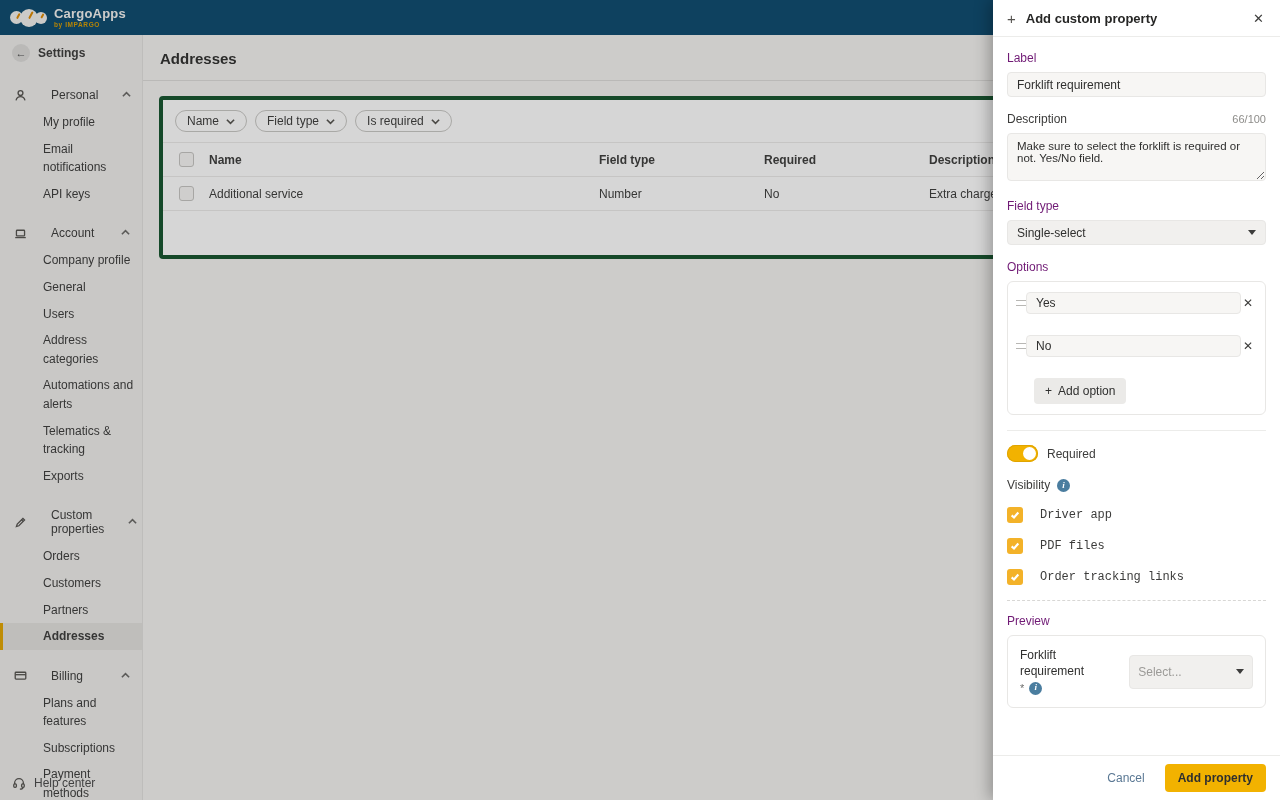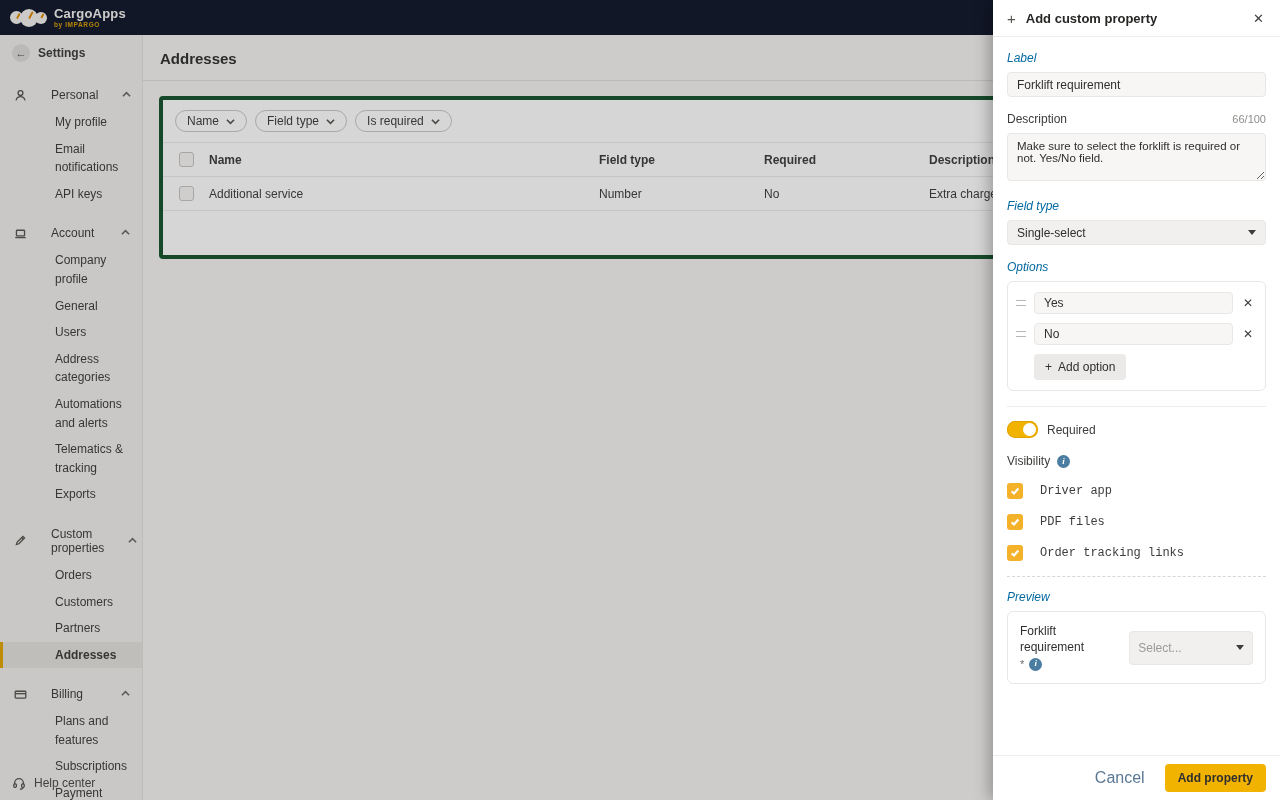--- a/index.html
+++ b/index.html
@@ -1,20 +1,20 @@
 <!DOCTYPE html>
 <html><head>
 <meta charset="utf-8">
 <style>
   * { margin:0; padding:0; box-sizing:border-box; }
   html,body { width:1280px; height:800px; overflow:hidden;
     font-family:"Liberation Sans","DejaVu Sans",sans-serif; color:#3c3c3b; background:#f4f3f1; }
 
   
-  .topbar { position:absolute; top:0; left:0; right:0; height:35px; background:#0f172a;
+  .topbar { position:absolute; top:0; left:0; right:0; height:35px; background:#0c4a6e;
     display:flex; align-items:center; padding-left:10px; z-index:10; }
   .logo { display:flex; align-items:center; gap:7px; }
   .logo-circles { display:flex; align-items:center; }
   .logo-circles i { display:block; border-radius:50%; background:#f2f1ee; position:relative; }
   .logo-circles i::after { content:""; position:absolute; left:50%; top:50%; width:2px; height:45%;
     background:#e08a00; transform:translate(-50%,-90%) rotate(28deg); transform-origin:bottom center; border-radius:1px; }
   .lc1 { width:13px; height:13px; margin-right:-3px; }
   .lc2 { width:18px; height:18px; z-index:1; }
   .lc3 { width:12px; height:12px; margin-left:-3px; }
   .logo-text { line-height:1; }
@@ -28,21 +28,21 @@
   .back-circle { width:18px; height:18px; border-radius:50%; background:#dddcda; color:#4a4a4a;
     display:flex; align-items:center; justify-content:center; font-size:11px; }
   .settings-label { font-weight:700; color:#3c3c3b; }
   .nav { padding-top:12px; }
   .nav-section { margin-bottom:14px; }
   .sec-head { display:flex; align-items:center; gap:24px; padding:5px 12px 7px 14px; color:#3c3c3b; cursor:pointer; }
   .sec-head .sec-label { flex:1; }
   .sec-icon { width:13px; height:13px; display:flex; align-items:center; justify-content:center; color:#55534f; }
   .sec-icon svg { width:13px; height:13px; stroke:#55534f; fill:none; stroke-width:1.6; }
   .chev svg { width:9px; height:9px; stroke:#6b6a67; fill:none; stroke-width:1.8; }
-  .nav-item { padding:4px 8px 4px 52px; border-left:3px solid transparent; color:#3c3c3b; cursor:pointer; line-height:1.55; }
+  .nav-item { padding:4px 8px 4px 40px; border-left:3px solid transparent; color:#3c3c3b; cursor:pointer; line-height:1.55; }
   .nav-item.active { background:#e3e2df; border-left-color:#e3a600; font-weight:600; }
   .help-row { position:absolute; bottom:0; left:0; right:0; display:flex; align-items:center; gap:8px;
     padding:10px 12px; color:#4a4a4a; cursor:pointer; }
   .help-row svg { width:14px; height:14px; stroke:#55534f; fill:none; stroke-width:1.5; }
 
   
   .main { position:absolute; top:35px; left:143px; right:0; bottom:0; background:#f4f3f1; }
   .page-title { font-size:15px; font-weight:700; padding:15px 17px 13px; color:#2f2f2e; }
   .title-divider { border-top:1px solid #dddcda; }
   .card { margin:15px 16px; background:#fff; border:4px solid #14532d; border-radius:4px; }
@@ -63,33 +63,33 @@
 
   
   .drawer { position:fixed; top:0; right:0; bottom:0; width:287px; background:#fff; z-index:30;
     box-shadow:-4px 0 14px rgba(0,0,0,.28); display:flex; flex-direction:column; font-size:12px; }
   .drawer-head { display:flex; align-items:center; gap:10px; padding:0 14px; height:37px;
     border-bottom:1px solid #ececea; flex:0 0 auto; }
   .plus-ic { font-size:15px; color:#55534f; font-weight:400; }
   .drawer-title { flex:1; font-size:13px; font-weight:700; color:#262625; }
   .close-ic { font-size:13px; color:#3c3c3b; cursor:pointer; padding:2px; }
   .drawer-body { flex:1 1 auto; overflow:hidden; padding:14px 14px 0; }
-  .fld-label { font-size:12px; color:#0369a1; margin-bottom:7px;font-style:italic; }
+  .fld-label { font-size:12px; color:#701a75; margin-bottom:7px; }
   .fld-label-row { display:flex; justify-content:space-between; align-items:baseline; margin-top:15px; margin-bottom:7px; }
   .counter { font-size:11px; color:#8d8c89; }
   .text-input { width:100%; height:25px; background:#f7f6f4; border:1px solid #e8e7e5; border-radius:4px;
     font-family:inherit; font-size:12px; color:#2f2f2e; padding:0 9px; outline:none; }
   .textarea { width:100%; height:48px; background:#f7f6f4; border:1px solid #e8e7e5; border-radius:4px;
     font-family:inherit; font-size:11.5px; color:#2f2f2e; padding:6px 9px; resize:vertical; outline:none; }
   .select-box { display:flex; align-items:center; justify-content:space-between; height:25px; background:#f1f0ee;
     border:1px solid #e8e7e5; border-radius:4px; padding:0 9px; cursor:pointer; color:#2f2f2e; }
   .caret { width:0; height:0; border-left:4px solid transparent; border-right:4px solid transparent; border-top:5px solid #3c3c3b; }
   .section-gap { margin-top:15px; }
   .options-box { border:1px solid #e8e7e5; border-radius:6px; padding:10px 10px 10px 8px; margin-top:2px; }
-  .opt-row { display:flex; align-items:center; gap:8px; margin-bottom:9px; }
+  .opt-row { display:flex; align-items:center; margin-bottom:21px; }
   .drag-handle { width:10px; height:6px; border-top:1.6px solid #b8b7b4; border-bottom:1.6px solid #b8b7b4; cursor:grab; flex:0 0 auto; }
   .opt-input { flex:1; height:22px; background:#f7f6f4; border:1px solid #e8e7e5; border-radius:4px;
     font-family:inherit; font-size:12px; color:#2f2f2e; padding:0 9px; outline:none; }
   .opt-remove { font-size:12px; color:#3c3c3b; cursor:pointer; padding:0 2px; }
   .add-option-btn { display:inline-flex; align-items:center; gap:6px; background:#ebeae8; border:none; border-radius:4px;
     padding:6px 11px; font-family:inherit; font-size:12px; color:#2f2f2e; cursor:pointer; margin-left:18px; }
   .hr { border-top:1px solid #ececea; margin:15px 0 14px; }
   .hr-dashed { border-top:1px dashed #d8d7d5; margin:15px 0 13px; }
   .toggle-row { display:flex; align-items:center; gap:9px; }
   .toggle { width:31px; height:17px; border-radius:999px; background:#f2b200; position:relative; cursor:pointer; flex:0 0 auto;
@@ -104,21 +104,21 @@
   .preview-card { border:1px solid #e8e7e5; border-radius:6px; padding:12px; margin-top:2px;
     display:flex; align-items:center; justify-content:space-between; gap:8px; }
   .pv-left { line-height:1.3; }
   .pv-label { font-size:12px; color:#2f2f2e; }
   .pv-meta { display:flex; align-items:center; gap:5px; margin-top:2px; }
   .asterisk { color:#6e6e6c; font-size:11px; }
   .pv-select { width:126px; height:24px; background:#f1f0ee; border:1px solid #e8e7e5; border-radius:4px;
     display:flex; align-items:center; justify-content:space-between; padding:16px 8px; color:#9b9a97; cursor:pointer; }
   .drawer-footer { flex:0 0 auto; display:flex; align-items:center; justify-content:flex-end; gap:20px;
     border-top:1px solid #ececea; padding:8px 14px; }
-  .cancel-link { color:#5a7894; font-size:16px; cursor:pointer;text-align:center; }
+  .cancel-link { color:#5a7894; font-size:12px; cursor:pointer;text-align:center; }
   .submit-btn { background:#f2b200; border:none; border-radius:4px; padding:7px 13px; font-family:inherit;
     font-size:12px; font-weight:700; color:#2f2f2e; cursor:pointer; }
 </style>
 </head>
 <body>
 
 <div class="topbar">
   <div class="logo">
     <div class="logo-circles">
       <i class="lc1"></i>

